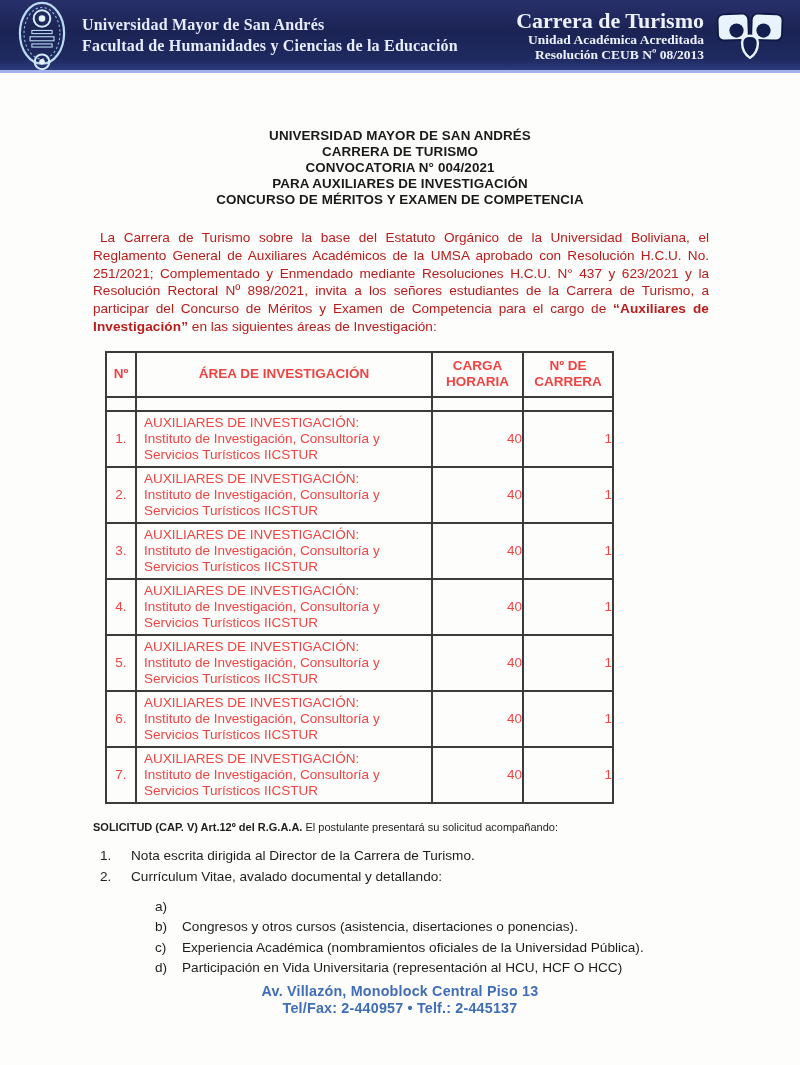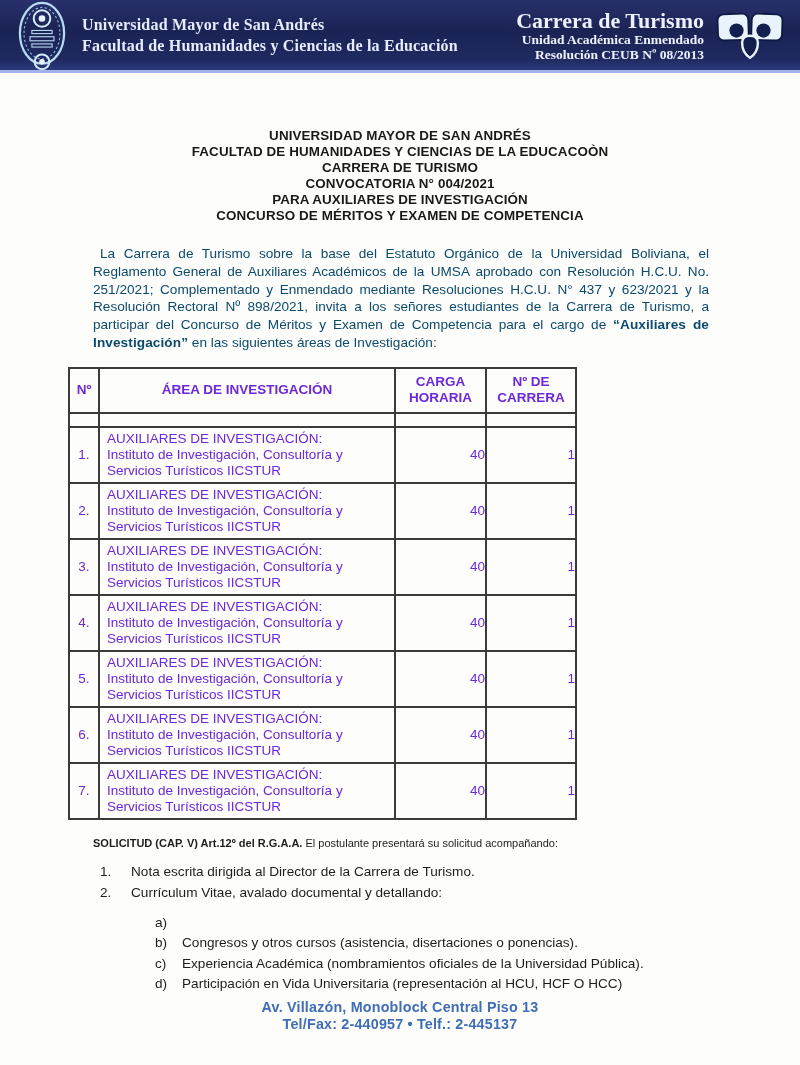--- a/index.html
+++ b/index.html
@@ -42,32 +42,32 @@
     letter-spacing: .1px;
   }
 
   
   .intro {
     margin: 21px 91px 0 93px;
     font-size: 13.6px;
     line-height: 17.8px;
     text-align: justify;
     text-indent: 7px;
-    color: #0c4a6e;
+    color: #b91c1c;
   }
   .intro b { letter-spacing: .1px; }
 
   
   table.positions {
-    margin: 15px 0 0 68px;
+    margin: 15px 0 0 105px;
     border-collapse: collapse;
     table-layout: fixed;
     width: 507px;
     font-size: 13.5px;
-    color: #6d28d9;
+    color: #ef4444;
     padding-left: 48px;
   }
   table.positions th, table.positions td {
     border: 2px solid #3b3b3b;
   }
   table.positions th {
     font-size: 13.5px;
     font-weight: bold;
     text-align: center;
     vertical-align: middle;
@@ -126,36 +126,35 @@
       <circle cx="28" cy="66" r="3" fill="#e9f5fd"></circle>
     </svg>
     <div class="banner-left-text">
       <div class="l1">Universidad Mayor de San Andrés</div>
       <div class="l2">Facultad de Humanidades y Ciencias de la Educación</div>
     </div>
   </div>
   <div class="banner-spacer"></div>
   <div class="banner-right-text">
     <div class="r1">Carrera de Turismo</div>
-    <div class="r2">Unidad Académica Enmendado</div>
+    <div class="r2">Unidad Académica Acreditada</div>
     <div class="r3">Resolución CEUB Nº 08/2013</div>
   </div>
   <svg width="72" height="56" viewBox="0 0 96 74" aria-hidden="true">
     <rect x="5" y="9" width="41" height="35" rx="8" fill="#e9f3fc" stroke="#0e1a45" stroke-width="2.5" transform="rotate(-2 25 26)"></rect>
     <rect x="50" y="9" width="41" height="35" rx="8" fill="#e9f3fc" stroke="#0e1a45" stroke-width="2.5" transform="rotate(2 71 26)"></rect>
     <circle cx="30" cy="31" r="9.5" fill="#131f4e"></circle>
     <circle cx="66" cy="31" r="9.5" fill="#131f4e"></circle>
     <path d="M48 38 C41 38 37.5 42 37.5 47.5 C37.5 57 43 64 48 67.5 C53 64 58.5 57 58.5 47.5 C58.5 42 55 38 48 38 Z" fill="#131f4e" stroke="#e9f3fc" stroke-width="3.2"></path>
   </svg>
 </div>
 
 <div class="title-block">
 
 <div>UNIVERSIDAD MAYOR DE SAN ANDRÉS</div>
-    <div>FACULTAD DE HUMANIDADES Y CIENCIAS DE LA EDUCACOÒN</div>
     <div>CARRERA DE TURISMO</div>
     <div>CONVOCATORIA N° 004/2021</div>
     <div>PARA AUXILIARES DE INVESTIGACIÓN</div>
     <div>CONCURSO DE MÉRITOS Y EXAMEN DE COMPETENCIA</div>
   </div>
 
 <p class="intro"><span>La Carrera de Turismo sobre la base del Estatuto Orgánico de la Universidad Boliviana, el Reglamento General de Auxiliares Académicos de la UMSA aprobado con Resolución H.C.U. No. 251/2021; Complementado y Enmendado mediante Resoluciones H.C.U. N° 437 y 623/2021 y la Resolución Rectoral Nº 898/2021, invita a los señores estudiantes de la Carrera de Turismo, a participar del Concurso de Méritos y Examen de Competencia para el cargo de </span><b>“Auxiliares de Investigación”</b><span> en las siguientes áreas de Investigación:</span></p>
 
 <table class="positions">
   <colgroup>

